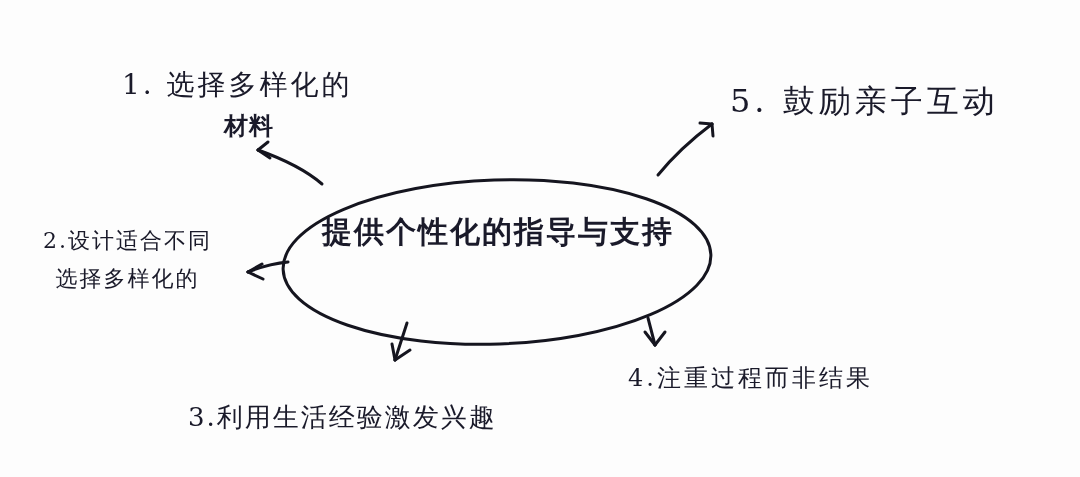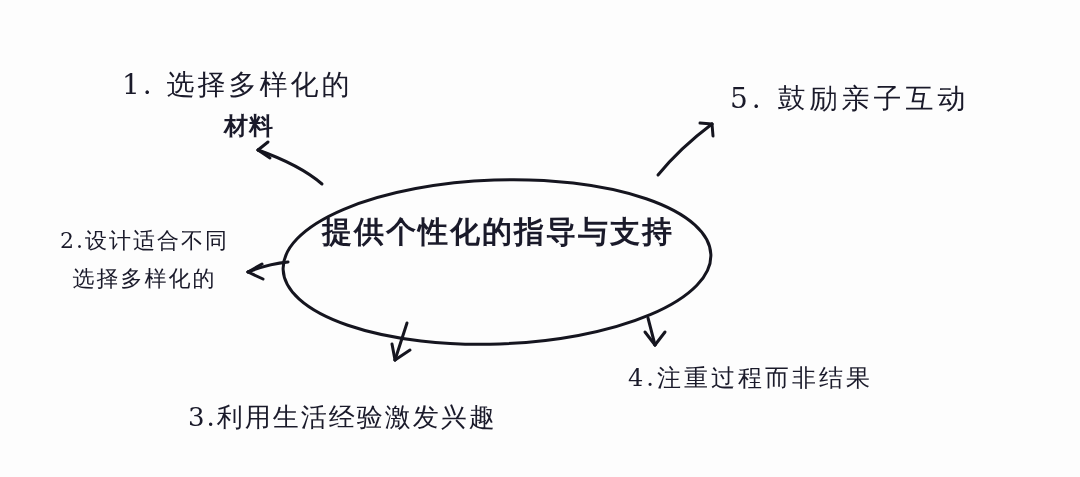--- a/index.html
+++ b/index.html
@@ -9,25 +9,25 @@
   .txt {
     position: absolute;
     font-family: "DejaVu Serif", serif;
     color: #1a1a2a;
     white-space: nowrap;
     letter-spacing: 3px;
   }
   .center-label { left: 322px; top: 212px; font-size: 30px; letter-spacing: 2px; font-weight: bold; }
   .b1-line1 { left: 122px; top: 66px; font-size: 28px; }
   .b1-line2 { left: 224px; top: 110px; font-size: 24px; font-weight: bold; letter-spacing: 1px; }
-  .b2 { left: 60px; top: 222px; font-size: 22px; line-height: 38px; text-align: center; letter-spacing: 2px; }
+  .b2 { left: 43px; top: 222px; font-size: 22px; line-height: 38px; text-align: center; letter-spacing: 2px; }
   .b2 div { display: block; }
   .b3 { left: 188px; top: 400px; font-size: 26px; letter-spacing: 2px; }
   .b4 { left: 628px; top: 362px; font-size: 24px; letter-spacing: 3px; }
-  .b5 { left: 730px; top: 80px; font-size: 28px; letter-spacing: 4px; }
+  .b5 { left: 730px; top: 80px; font-size: 32px; letter-spacing: 4px; }
 </style>
 </head>
 <body>
 
 <div class="canvas">
 
   <svg class="lines" viewBox="0 0 1080 477">
 
     <ellipse cx="497" cy="262" rx="214" ry="82" fill="none" stroke="#15151f" stroke-width="3" transform="rotate(-2 497 262)"></ellipse>
 

